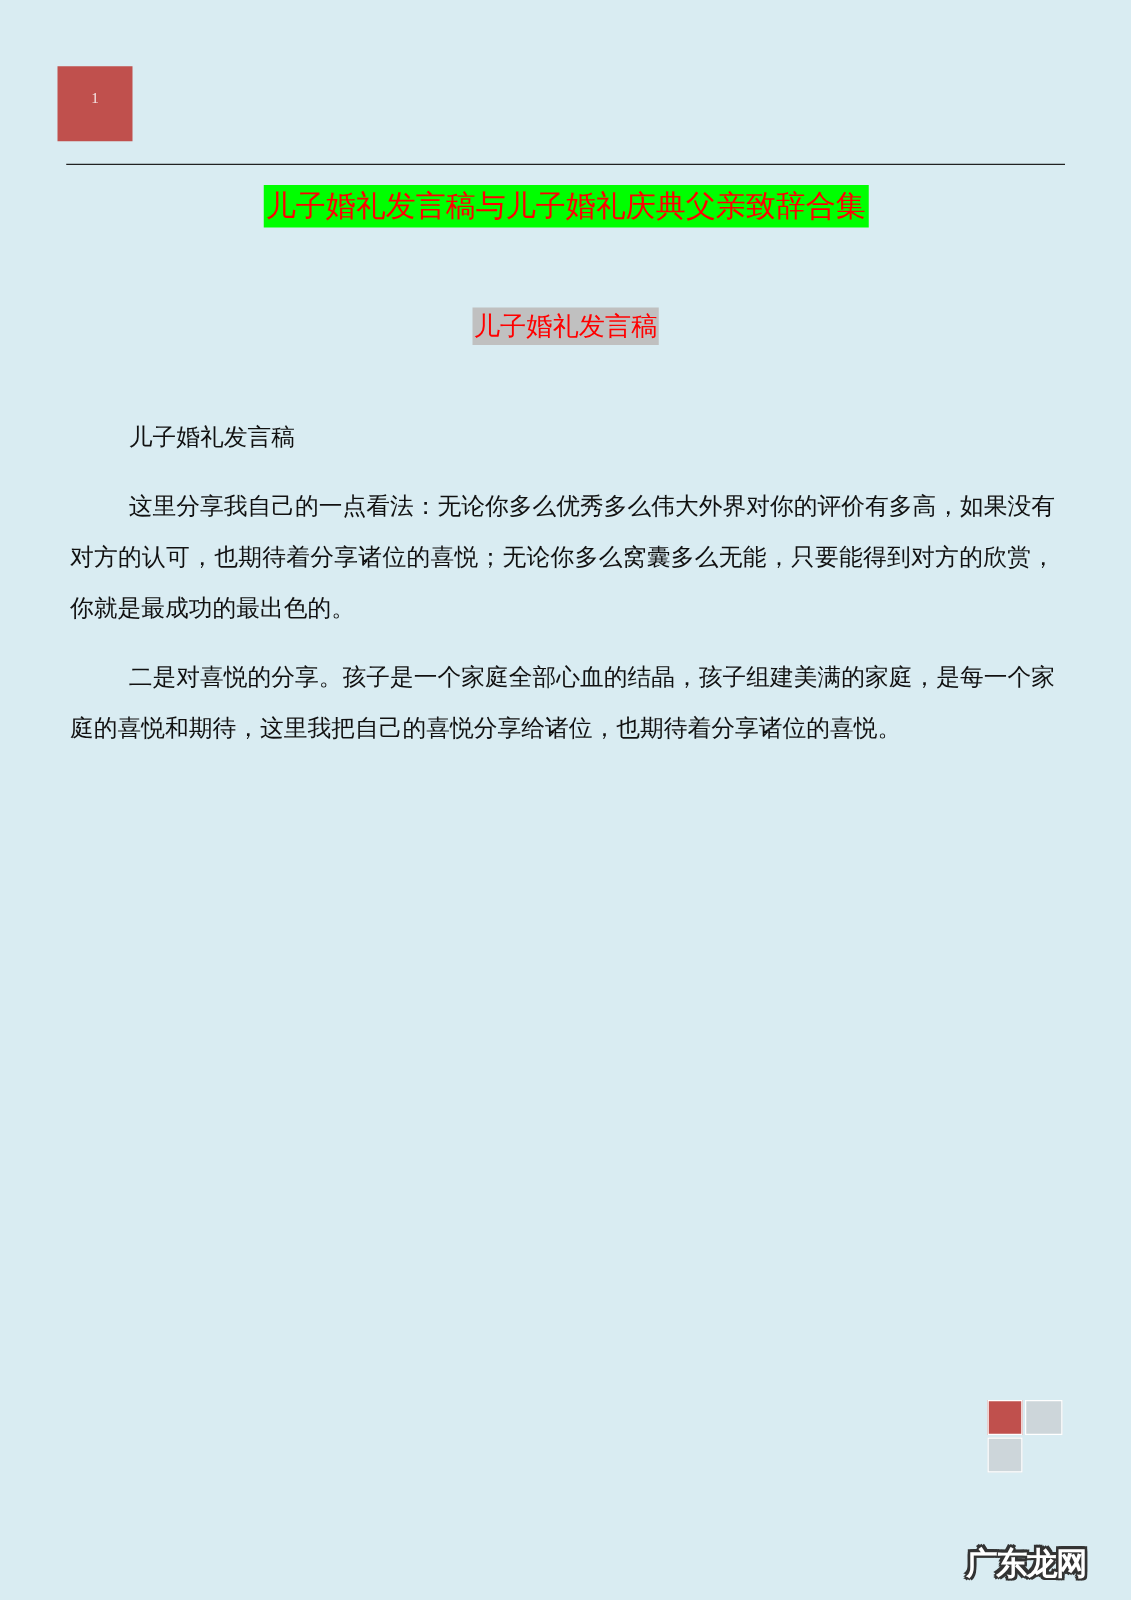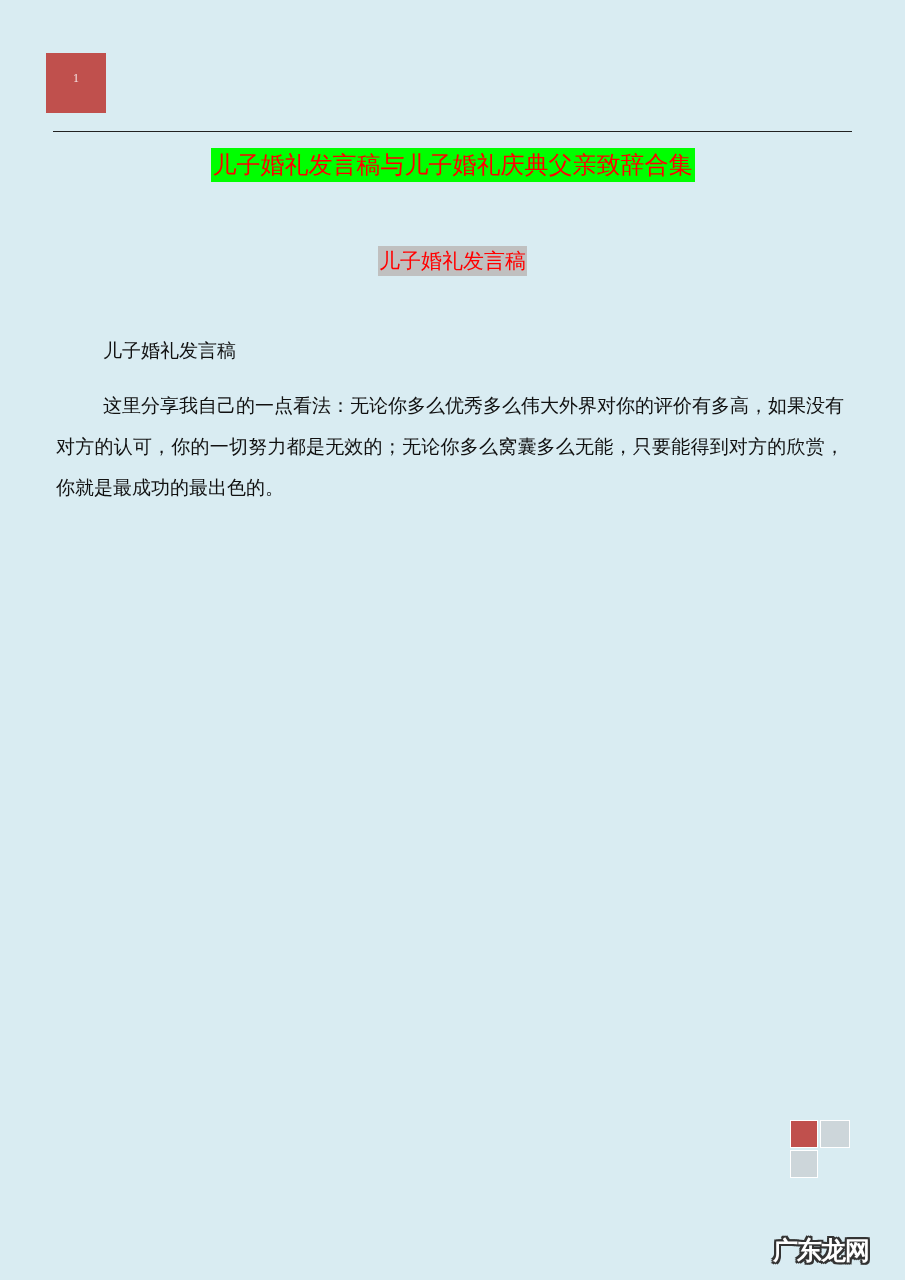--- a/index.html
+++ b/index.html
@@ -99,20 +99,21 @@
 <div class="main-title">
   <span>儿子婚礼发言稿与儿子婚礼庆典父亲致辞合集</span>
 </div>
 
 <div class="sub-title">
   <span>儿子婚礼发言稿</span>
 </div>
 
 <div class="body-text">
   <p>儿子婚礼发言稿</p>
-  <p>这里分享我自己的一点看法：无论你多么优秀多么伟大外界对你的评价有多高，如果没有对方的认可，你的一切努力都是无效的；无论你多么窝囊多么无能，只要能得到对方的欣赏，你就是最成功的最出色的。</p>
+  <p>这里分享我自己的一点看法：无论你多么优秀多么伟大外界对你的评价有多高，如果没有对方的认可，也期待着分享诸位的喜悦；无论你多么窝囊多么无能，只要能得到对方的欣赏，你就是最成功的最出色的。</p>
+  <p>二是对喜悦的分享。孩子是一个家庭全部心血的结晶，孩子组建美满的家庭，是每一个家庭的喜悦和期待，这里我把自己的喜悦分享给诸位，也期待着分享诸位的喜悦。</p>
 </div>
 
 <div class="deco red"></div>
 <div class="deco g1"></div>
 <div class="deco g2"></div>
 
 <div class="watermark">广东龙网</div>
 
 </body></html>

